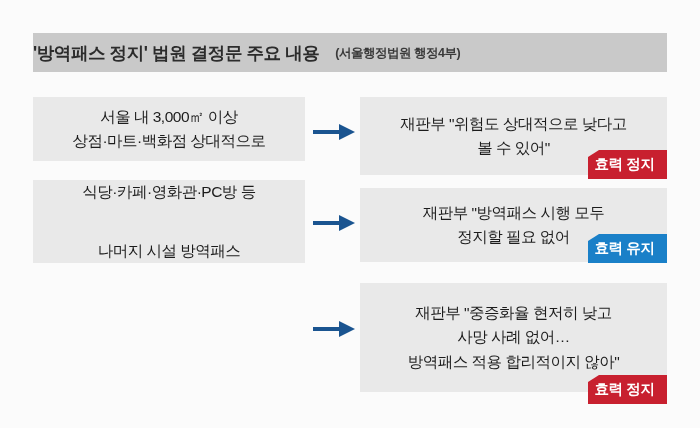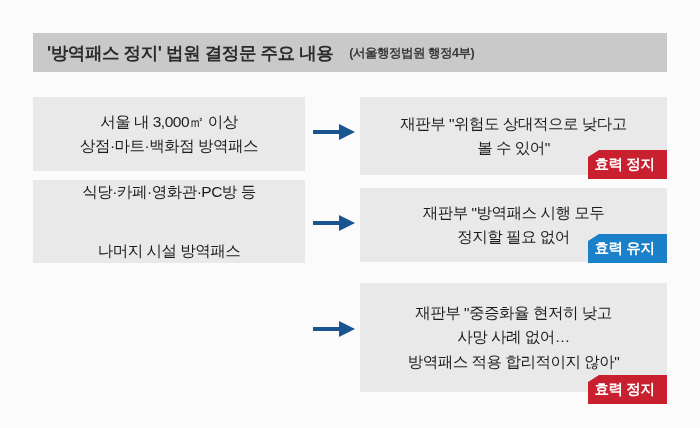--- a/index.html
+++ b/index.html
@@ -27,21 +27,20 @@
   
   .header-band {
     position: absolute;
     left: 33px;
     top: 33px;
     width: 634px;
     height: 39px;
     background: #c9c9c9;
     display: flex;
     align-items: center;
-    padding-left: 14px;
     box-sizing: border-box;
     white-space: nowrap;
   }
   .header-title {
     font-size: 17.5px;
     font-weight: bold;
     color: #2c2c2c;
     letter-spacing: -0.4px;
   }
   .header-sub {
@@ -69,21 +68,21 @@
     color: #1c1c1c;
     line-height: 1.55;
     letter-spacing: -0.5px;
     white-space: nowrap;
     text-align: center;
   }
 
   .panel.left  { left: 33px;  width: 272px; }
   .panel.right { left: 360px; width: 307px; }
 
-  .row1.left  { top: 97px;  height: 74px; }
+  .row1.left  { top: 97px;  height: 64px; }
   .row1.right { top: 97px;  height: 78px; }
   .row2.left  { top: 180px; height: 83px; justify-content: space-between; }
   .row2.right { top: 188px; height: 74px; }
   .row3.left  { top: 283px; height: 92px; }
   .row3.right { top: 283px; height: 109px; }
 
   
   .arrow {
     position: absolute;
     left: 313px;
@@ -122,21 +121,21 @@
 
 <div id="infographic">
 
   <div class="header-band">
     <span class="header-title">'방역패스 정지' 법원 결정문 주요 내용</span>
     <span class="header-sub">(서울행정법원 행정4부)</span>
   </div>
 
   <div class="panel left row1">
     <div class="panel-line">서울 내 3,000㎡ 이상</div>
-    <div class="panel-line">상점·마트·백화점 방역패스</div>
+    <div class="panel-line">상점·마트·백화점 상대적으로</div>
   </div>
 
   <svg class="arrow row1" viewBox="0 0 42 18" xmlns="http://www.w3.org/2000/svg">
     <rect x="0" y="7" width="28" height="4" fill="#1a5490"></rect>
     <polygon points="26,1 42,9 26,17" fill="#1a5490"></polygon>
   </svg>
 
   <div class="panel right row1">
     <div class="panel-line">재판부 "위험도 상대적으로 낮다고</div>
     <div class="panel-line">볼 수 있어"</div>

